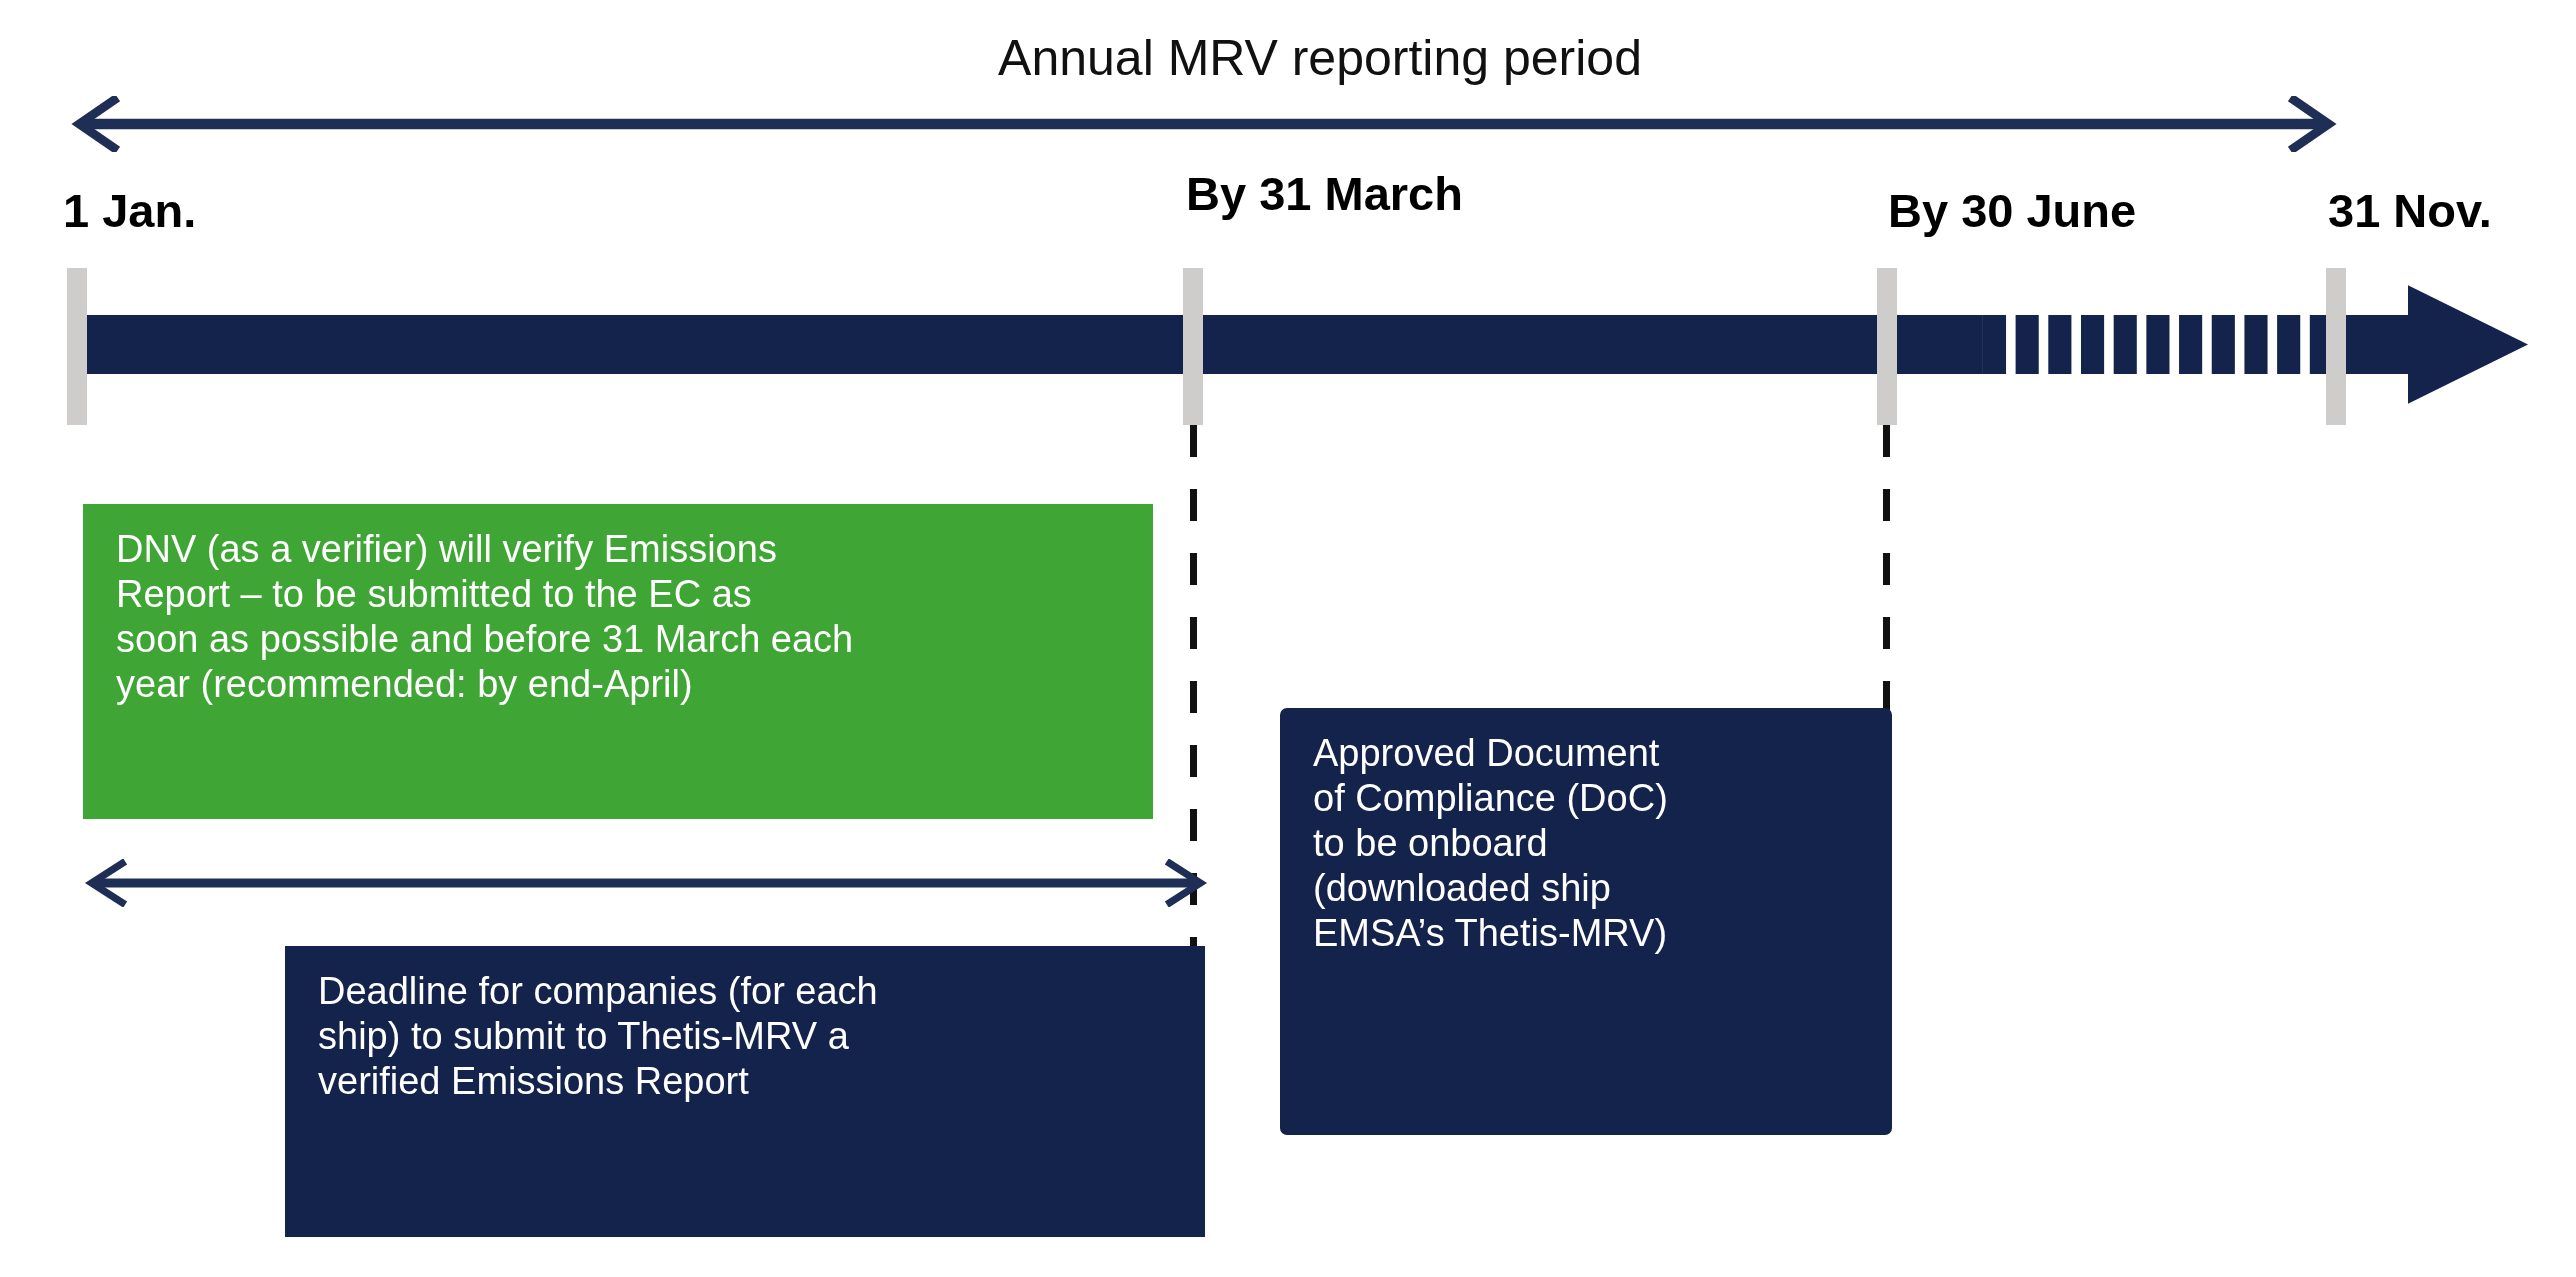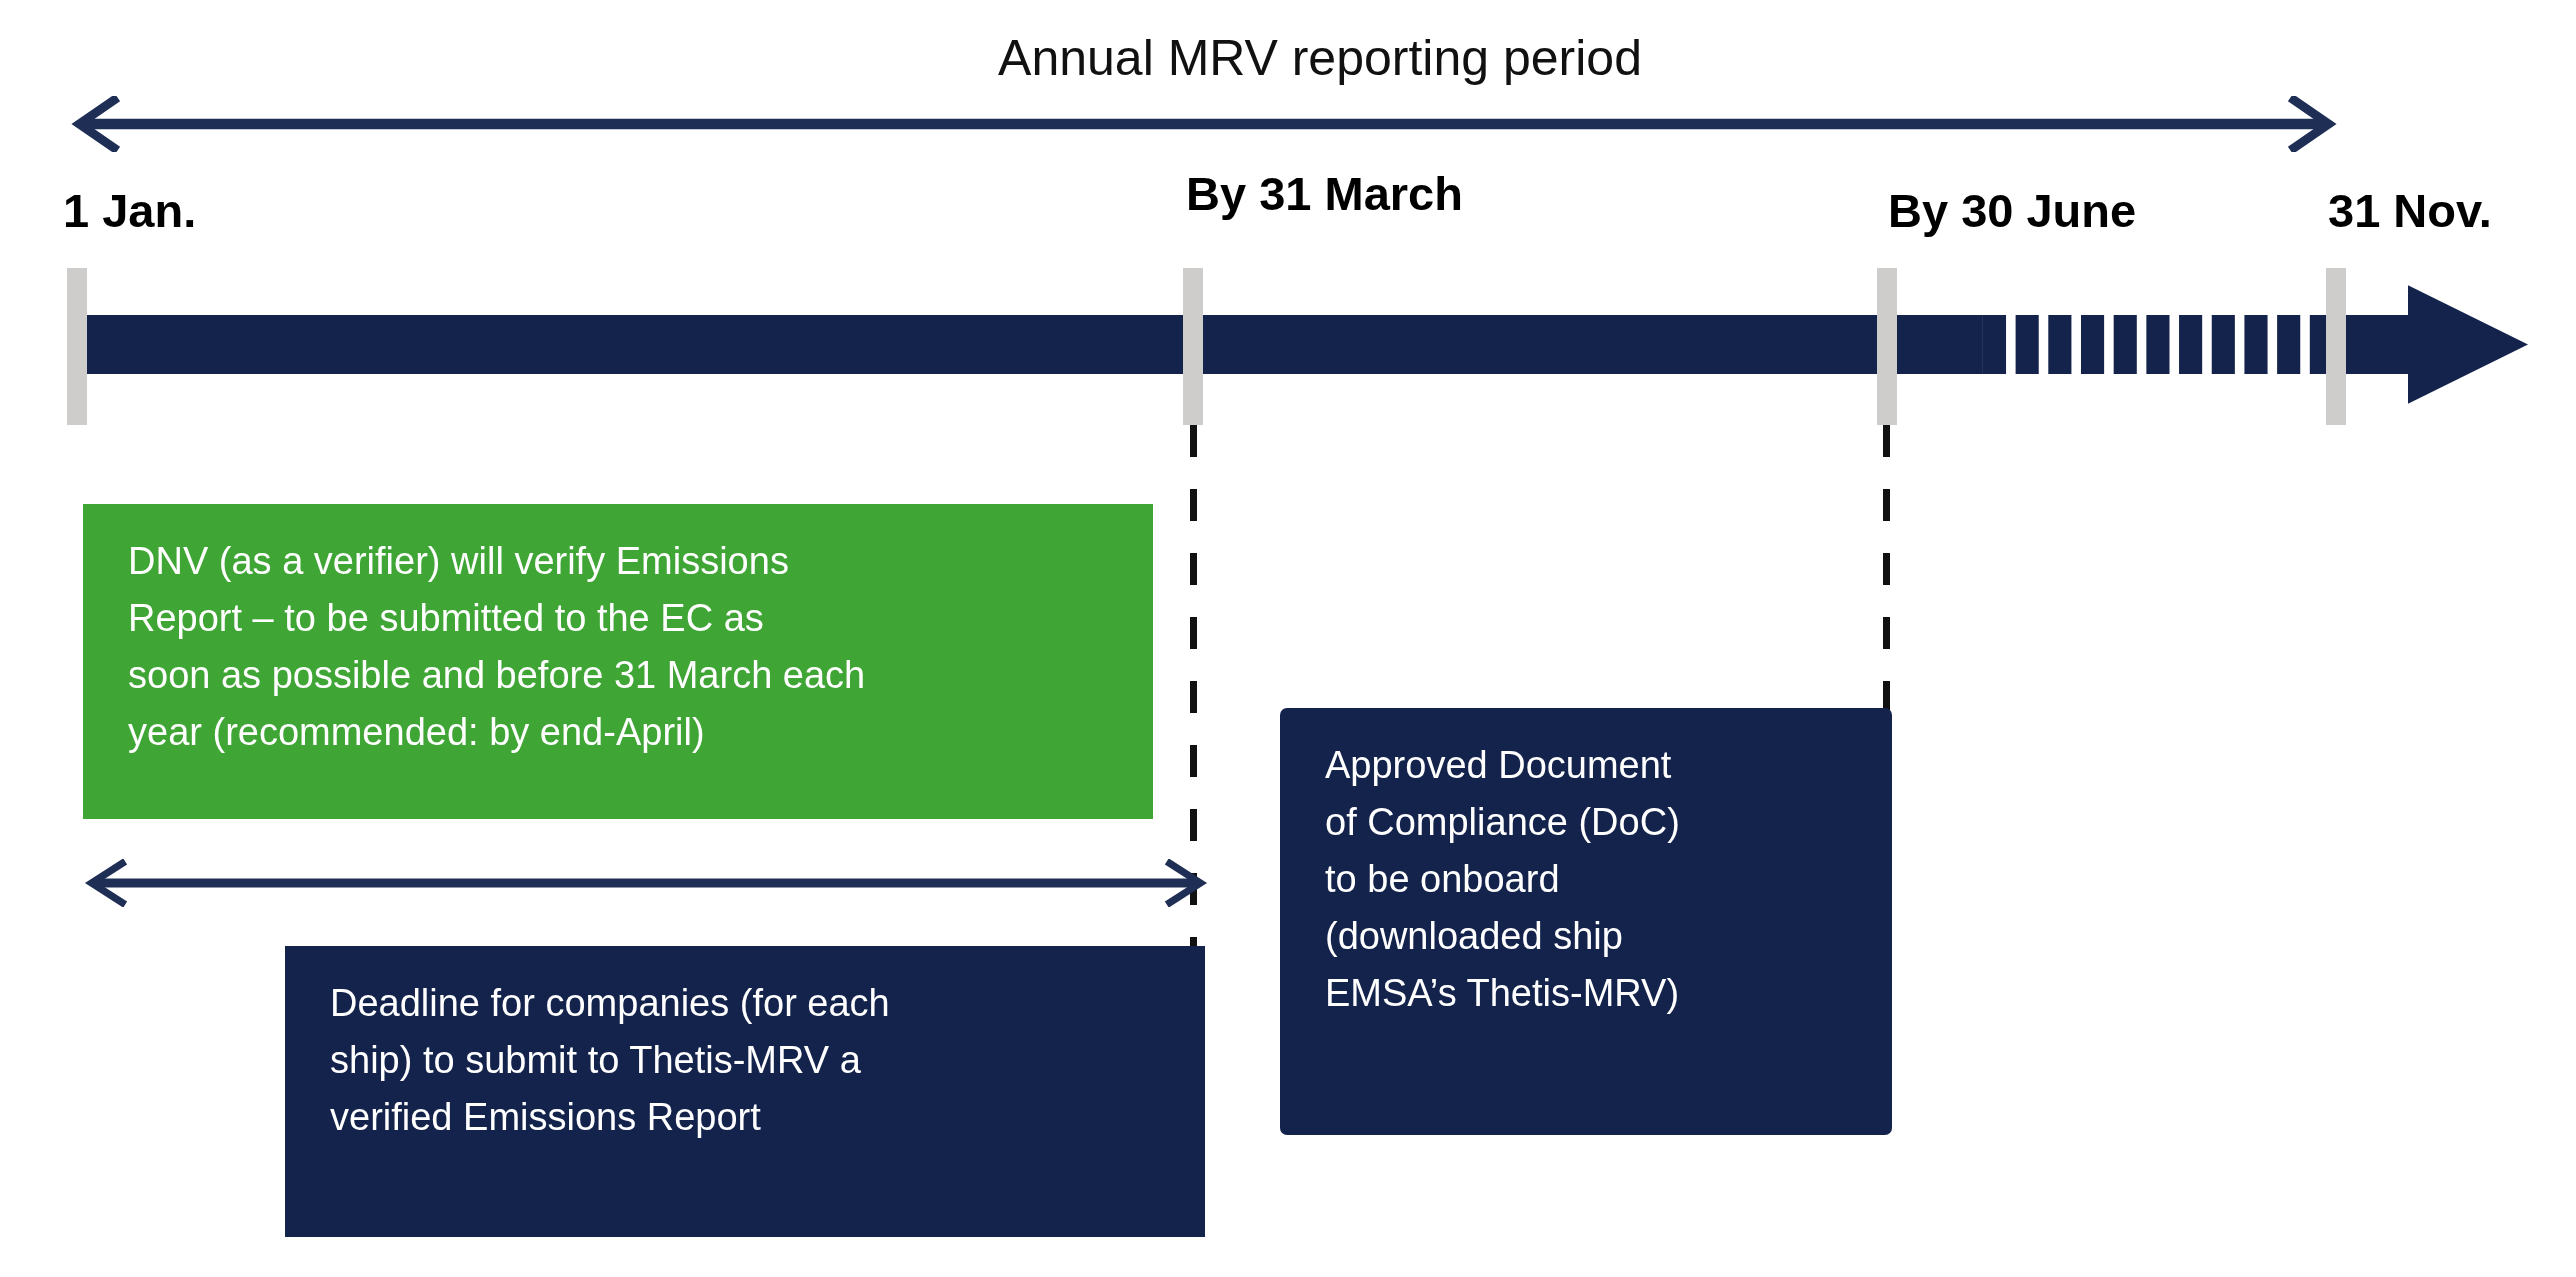--- a/index.html
+++ b/index.html
@@ -79,21 +79,21 @@
   .box {
     position: absolute;
     box-sizing: border-box;
     color: #ffffff;
     font-size: 38px;
     line-height: 1.08;
     padding: 21px 27px 21px 29px;
   }
   .box.green  { background: #3FA535; }
   .box.navy   { background: #14234C; }
-  .box p { margin: 16px; }
+  .box p { margin: 4px; }
 
   
   .measure-arrow {
     position: absolute;
     left: 80px;
     top: 859px;
     width: 1132px;
     height: 48px;
   }
 </style>

